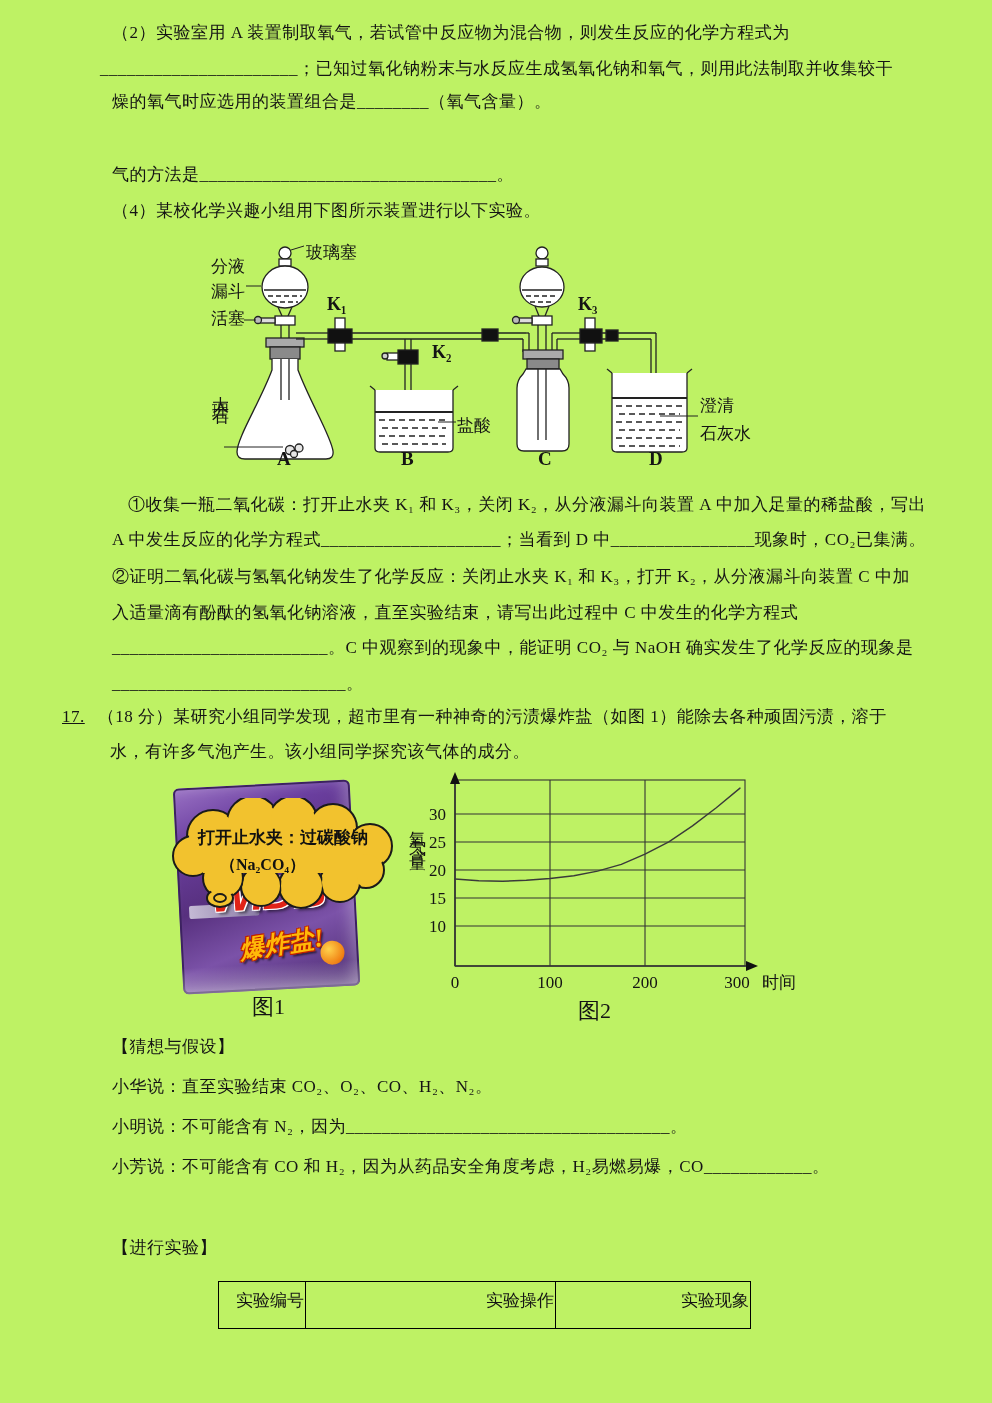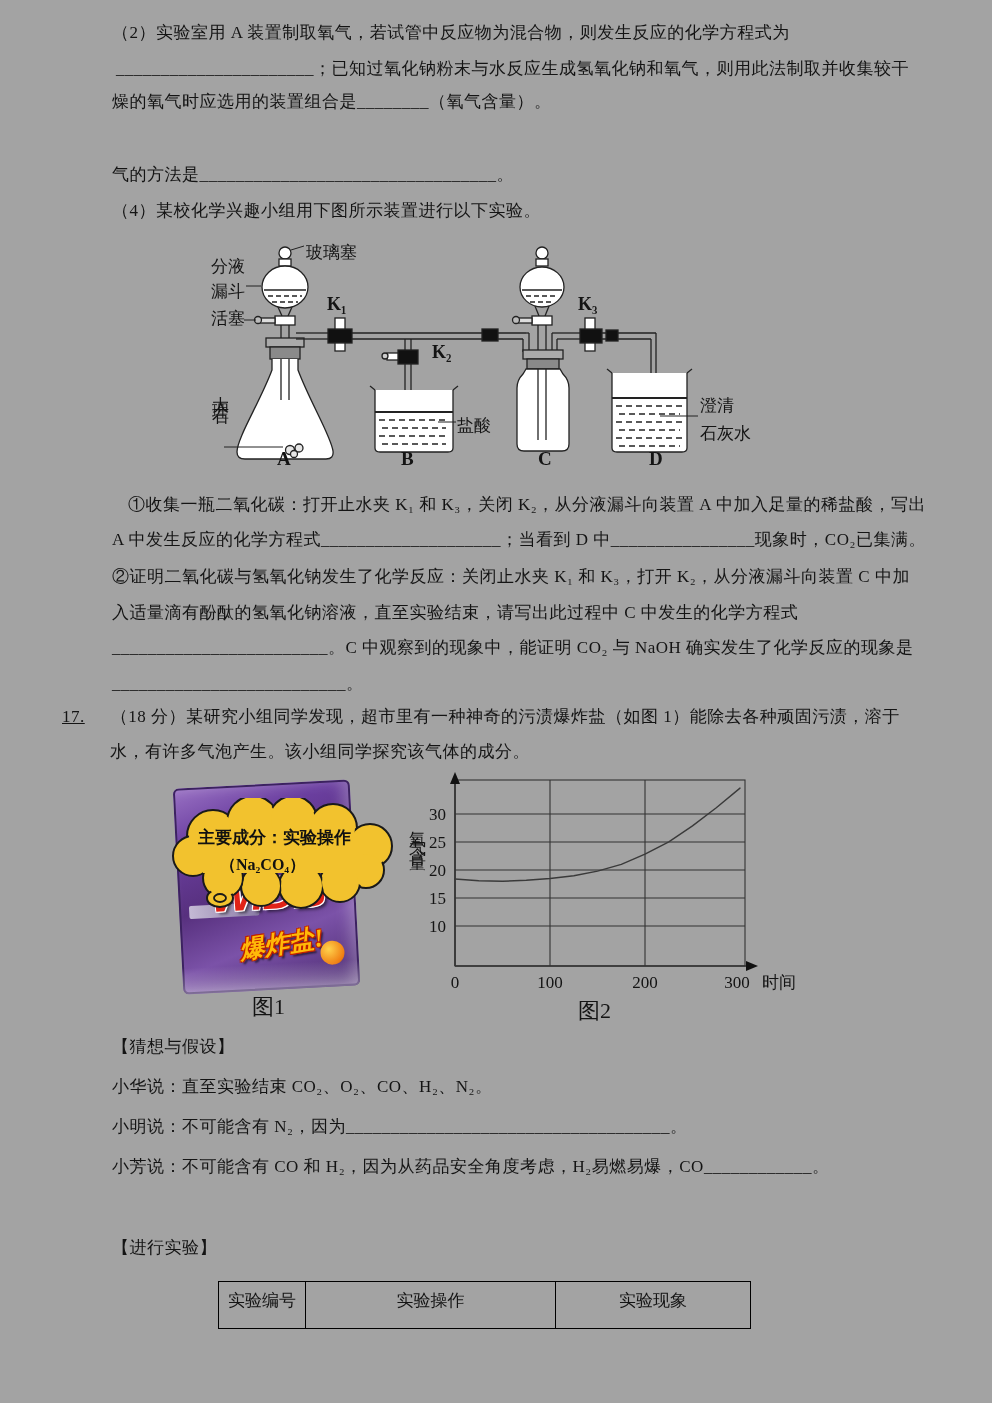--- a/index.html
+++ b/index.html
@@ -1,20 +1,20 @@
 <!DOCTYPE html>
 <html><head>
 <meta charset="utf-8">
 <style>
   html,body{margin:0;padding:0;background:#e8e8e8;}
-  #page{position:relative;width:992px;height:1403px;background:#a3a3a3;overflow:hidden;
+  #page{position:relative;width:992px;height:1403px;background:#bef264;overflow:hidden;
         font-family:"Liberation Serif","DejaVu Serif",serif;color:#141414;}
   .line{position:absolute;white-space:nowrap;font-size:17px;line-height:22px;
         letter-spacing:0.5px;}
-  .qnum{display:inline-block;margin-right:26px;text-decoration:underline;}
+  .qnum{display:inline-block;margin-right:13px;text-decoration:underline;}
   .dlabel{position:absolute;white-space:nowrap;font-size:17px;line-height:19px;}
   .klabel{position:absolute;white-space:nowrap;font-size:18px;font-weight:bold;
           font-family:"Liberation Serif","DejaVu Serif",serif;}
   .vtext{position:absolute;writing-mode:vertical-rl;text-orientation:upright;
          font-size:17px;letter-spacing:6px;white-space:nowrap;}
   .apletter{position:absolute;font-size:19px;font-weight:bold;}
   .caption{position:absolute;font-size:22px;font-family:Liberation Serif, serif;}
   svg{position:absolute;}
   
   #package{position:absolute;left:178px;top:784px;width:177px;height:206px;
@@ -32,30 +32,30 @@
             background:linear-gradient(90deg,#d8d2e4,#8f85a8);border-radius:2px;opacity:.85;}
   #pkgdot{position:absolute;right:14px;bottom:22px;width:24px;height:24px;border-radius:50%;
           background:radial-gradient(circle at 35% 35%,#ffd24d,#f07f12 70%,#b14c00);}
   #pkgshine{position:absolute;left:0;bottom:0;width:100%;height:26px;border-radius:0 0 6px 6px;
             background:linear-gradient(180deg,rgba(255,255,255,0),rgba(255,255,255,.35));}
   #bubble-wrap{position:absolute;left:168px;top:798px;width:240px;height:112px;z-index:2;}
   .bubble-text{position:absolute;z-index:3;font-weight:bold;color:#111;}
   
   table.exp{position:absolute;left:218px;top:1281px;width:532px;height:48px;
             border-collapse:collapse;table-layout:fixed;}
-  table.exp td{border:1.6px solid #000;font-size:17px;text-align:center;
+  table.exp td{border:1.6px solid #000;font-size:17px;text-align:right;
                vertical-align:top;padding-top:7px;}
 </style>
 </head>
 <body>
 
 <div id="page">
 
   <div class="line" style="left:112px;top:22px">（2）实验室用 A 装置制取氧气，若试管中反应物为混合物，则发生反应的化学方程式为</div>
-  <div class="line" style="left:116px;top:58px">______________________；已知过氧化钠粉末与水反应生成氢氧化钠和氧气，则用此法制取并收集较干</div>
+  <div class="line" style="left:100px;top:58px">______________________；已知过氧化钠粉末与水反应生成氢氧化钠和氧气，则用此法制取并收集较干</div>
   <div class="line" style="left:112px;top:91px">燥的氧气时应选用的装置组合是________（氧气含量）。</div>
   <div class="line" style="left:112px;top:164px">气的方法是_________________________________。</div>
   <div class="line" style="left:112px;top:200px">（4）某校化学兴趣小组用下图所示装置进行以下实验。</div>
 
   <svg style="left:190px;top:240px" width="600" height="245" viewBox="0 0 600 245">
     <g stroke="#222" stroke-width="1.3" fill="none">
 
       <g>
         <circle cx="95" cy="13" r="6" fill="#fff"></circle>
         <rect x="89" y="19" width="12" height="7" fill="#fff"></rect>
@@ -239,21 +239,21 @@
         <circle cx="172" cy="84" r="18"></circle>
           <circle cx="133" cy="88" r="20"></circle>
         <circle cx="93" cy="88" r="18"></circle>
           <circle cx="55" cy="80" r="18"></circle>
         <circle cx="25" cy="58" r="18"></circle>
         <rect x="35" y="35" width="160" height="40"></rect>
       </g>
       <ellipse cx="52" cy="100" rx="6" ry="4" fill="none" stroke="#1a1a1a" stroke-width="1.8"></ellipse>
     </svg>
   </div>
-  <div class="bubble-text" style="left:198px;top:826px;font-size:17px">主要成分：实验操作</div>
+  <div class="bubble-text" style="left:198px;top:826px;font-size:17px">打开止水夹：过碳酸钠</div>
   <div class="bubble-text" style="left:220px;top:855px;font-size:16px">（Na₂CO₄）</div>
   <div class="caption" style="left:252px;top:992px">图1</div>
 
   <svg style="left:400px;top:770px" width="410" height="250" viewBox="0 0 410 250">
     <g stroke="#333" stroke-width="1.1" fill="none">
       <rect x="55" y="10" width="290" height="186"></rect>
       <line x1="55" y1="44" x2="345" y2="44"></line>
       <line x1="55" y1="72" x2="345" y2="72"></line>
       <line x1="55" y1="100" x2="345" y2="100"></line>
       <line x1="55" y1="128" x2="345" y2="128"></line>

